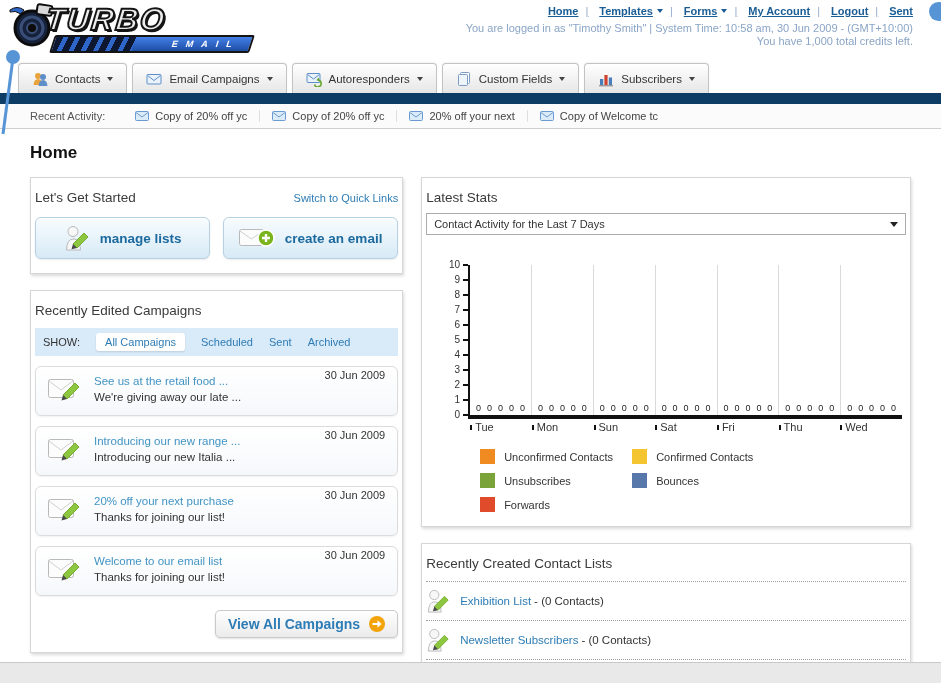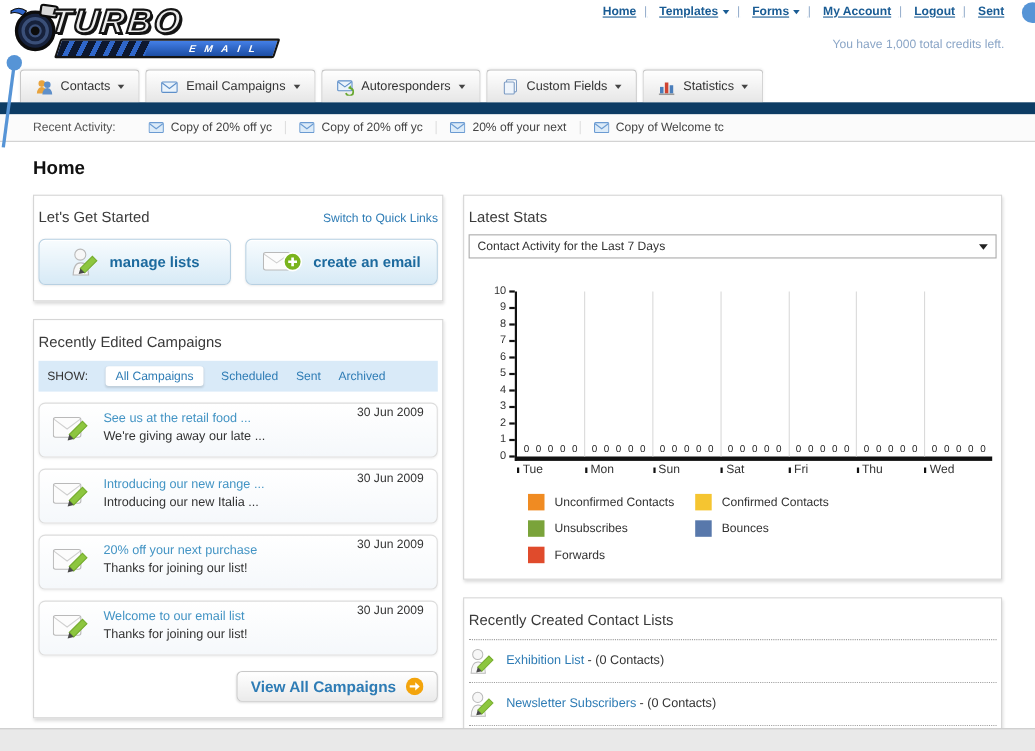--- a/index.html
+++ b/index.html
@@ -141,20 +141,21 @@
       <a class="hlink">
           <span>My Account</span>
         </a>
       <a class="hlink">
           <span>Logout</span>
         </a>
       <a class="hlink">
           <span>Sent</span>
         </a>
     </div>
+    <div class="status1">You are logged in as "Timothy Smith" | System Time: 10:58 am, 30 Jun 2009 - (GMT+10:00)</div>
     <div class="status2">You have 1,000 total credits left.</div>
     <div class="blue-dot"></div>
   </div>
 
   <svg class="pin" width="28" height="90" viewBox="0 0 28 90">
     <line x1="13" y1="12" x2="3" y2="88" stroke="#5694d6" stroke-width="3"></line>
     <circle cx="13" cy="11" r="7" fill="#5694d6"></circle>
   </svg>
 
   <div class="navrow">
@@ -194,21 +195,21 @@
       <span>Custom Fields</span>
         <span class="dd"></span>
     </div>
     <div class="tab">
       <svg width="16" height="16" viewBox="0 0 16 16">
         <rect x="2" y="8" width="3.2" height="6" fill="#4a7ebb"></rect>
           <rect x="6.4" y="4" width="3.2" height="10" fill="#d0432f"></rect>
         <rect x="10.8" y="6.5" width="3.2" height="7.5" fill="#4a7ebb"></rect>
           <rect x="1" y="14" width="14" height="1.4" fill="#9a9a9a"></rect>
       </svg>
-      <span>Statistics</span>
+      <span>Subscribers</span>
         <span class="dd"></span>
     </div>
   </div>
   <div class="navy"></div>
 
   <div class="act">
     <span class="act-label">Recent Activity:</span>
     <span class="act-item">
       <svg width="14" height="10" viewBox="0 0 14 10">
           <rect x="0.5" y="0.5" width="13" height="9" rx="1" fill="#dcebf8" stroke="#6b9bd2"></rect>

